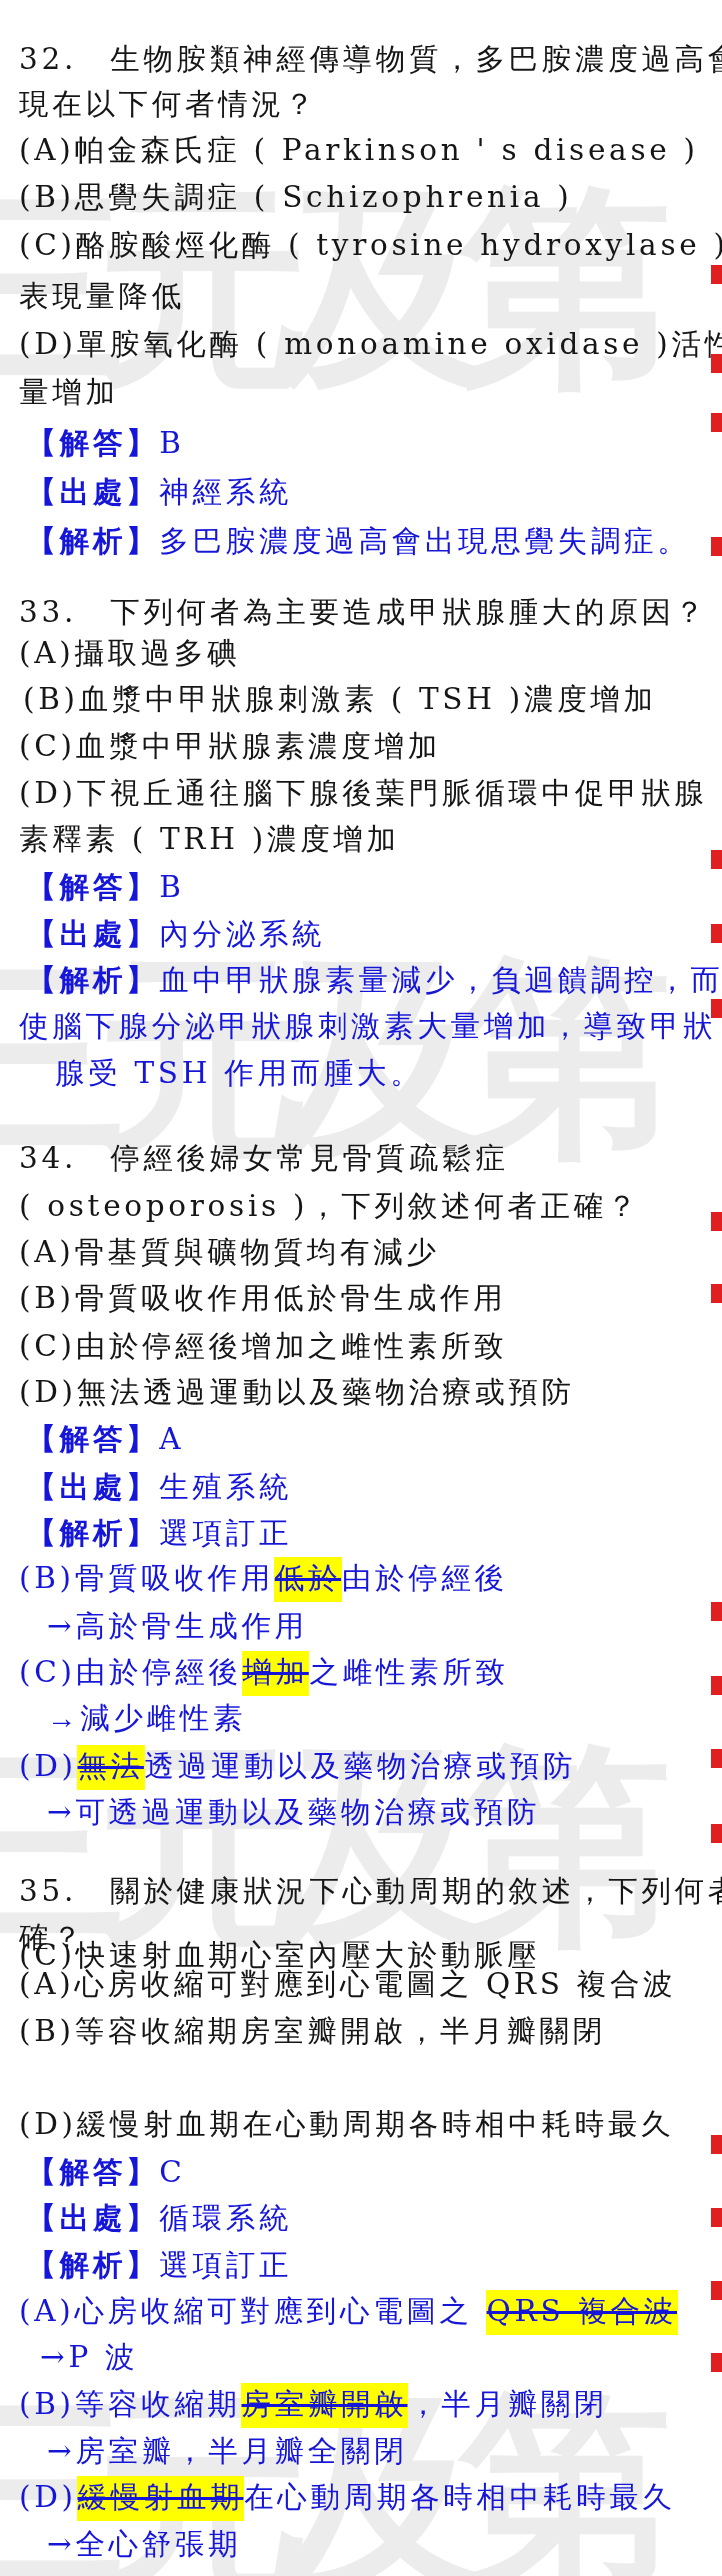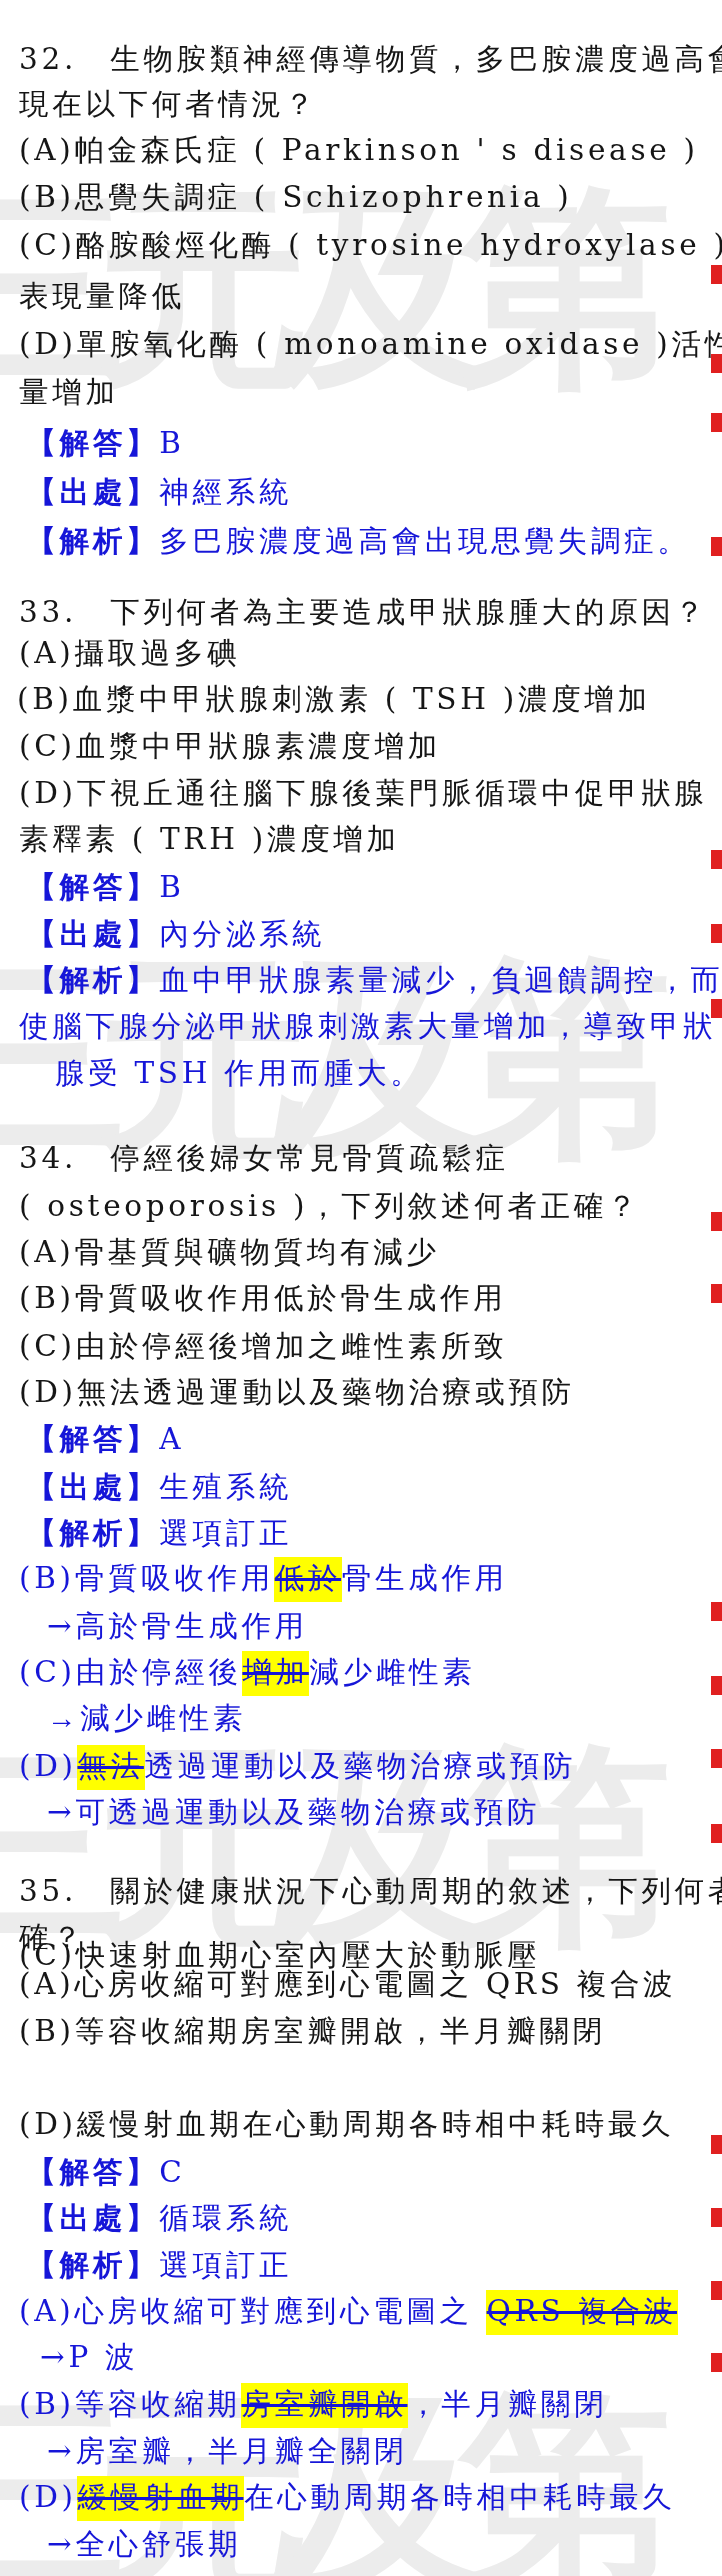--- a/index.html
+++ b/index.html
@@ -82,41 +82,41 @@
     <div class="line black" style="top: 174px; left: 19px;"><span>(B)思覺失調症 ( Schizophrenia )</span></div>
     <div class="line black" style="top: 222px; left: 19px;"><span>(C)酪胺酸烴化酶 ( tyrosine hydroxylase )活性和</span></div>
     <div class="line black" style="top: 273px; left: 19px;"><span>表現量降低</span></div>
     <div class="line black" style="top: 321px; left: 19px;"><span>(D)單胺氧化酶 ( monoamine oxidase )活性和表現</span></div>
     <div class="line black" style="top: 369px; left: 19px;"><span>量增加</span></div>
     <div class="line blue" style="top: 419px; left: 26.5px;"><span class="bk">【解答】</span><span>B</span></div>
     <div class="line blue" style="top: 468px; left: 26.5px;"><span class="bk">【出處】</span><span>神經系統</span></div>
     <div class="line blue" style="top: 517px; left: 26.5px;"><span class="bk">【解析】</span><span>多巴胺濃度過高會出現思覺失調症。</span></div>
     <div class="line black" style="top: 589px; left: 19px;"><span>33.　下列何者為主要造成甲狀腺腫大的原因？</span></div>
     <div class="line black" style="top: 630px; left: 19px;"><span>(A)攝取過多碘</span></div>
-    <div class="line black" style="top: 676px; left: 17px;"><span>(B)血漿中甲狀腺刺激素 ( TSH )濃度增加</span></div>
+    <div class="line black" style="top: 676px; left: 23px;"><span>(B)血漿中甲狀腺刺激素 ( TSH )濃度增加</span></div>
     <div class="line black" style="top: 723px; left: 19px;"><span>(C)血漿中甲狀腺素濃度增加</span></div>
     <div class="line black" style="top: 770px; left: 19px;"><span>(D)下視丘通往腦下腺後葉門脈循環中促甲狀腺</span></div>
     <div class="line black" style="top: 816px; left: 19px;"><span>素釋素 ( TRH )濃度增加</span></div>
     <div class="line blue" style="top: 863px; left: 26.5px;"><span class="bk">【解答】</span><span>B</span></div>
     <div class="line blue" style="top: 910px; left: 26.5px;"><span class="bk">【出處】</span><span>內分泌系統</span></div>
     <div class="line blue" style="top: 956px; left: 26.5px;"><span class="bk">【解析】</span><span>血中甲狀腺素量減少，負迴饋調控，而</span></div>
     <div class="line blue" style="top: 1003px; left: 19px;"><span>使腦下腺分泌甲狀腺刺激素大量增加，導致甲狀</span></div>
     <div class="line blue" style="top: 1050px; left: 19px; margin-left: 36px;"><span>腺受 TSH 作用而腫大。</span></div>
     <div class="line black" style="top: 1135px; left: 19px;"><span>34.　停經後婦女常見骨質疏鬆症</span></div>
     <div class="line black" style="top: 1183px; left: 19px;"><span>( osteoporosis )，下列敘述何者正確？</span></div>
     <div class="line black" style="top: 1229px; left: 19px;"><span>(A)骨基質與礦物質均有減少</span></div>
     <div class="line black" style="top: 1275px; left: 19px;"><span>(B)骨質吸收作用低於骨生成作用</span></div>
     <div class="line black" style="top: 1323px; left: 19px;"><span>(C)由於停經後增加之雌性素所致</span></div>
     <div class="line black" style="top: 1369px; left: 19px;"><span>(D)無法透過運動以及藥物治療或預防</span></div>
     <div class="line blue" style="top: 1415px; left: 26.5px;"><span class="bk">【解答】</span><span>A</span></div>
     <div class="line blue" style="top: 1463px; left: 26.5px;"><span class="bk">【出處】</span><span>生殖系統</span></div>
     <div class="line blue" style="top: 1509px; left: 26.5px;"><span class="bk">【解析】</span><span>選項訂正</span></div>
-    <div class="line blue" style="top: 1555px; left: 19px;"><span>(B)骨質吸收作用</span><span class="hl">低於</span><span>骨生成作用</span></div>
+    <div class="line blue" style="top: 1555px; left: 19px;"><span>(B)骨質吸收作用</span><span class="hl">低於</span><span>由於停經後</span></div>
     <div class="line blue" style="top: 1603px; left: 47px;"><span>→高於骨生成作用</span></div>
-    <div class="line blue" style="top: 1649px; left: 19px;"><span>(C)由於停經後</span><span class="hl">增加</span><span>減少雌性素</span></div>
+    <div class="line blue" style="top: 1649px; left: 19px;"><span>(C)由於停經後</span><span class="hl">增加</span><span>之雌性素所致</span></div>
     <div class="line blue" style="top: 1695px; left: 47px; font-family: Liberation Serif, serif;"><span>→減少雌性素</span></div>
     <div class="line blue" style="top: 1743px; left: 19px;"><span>(D)</span><span class="hl">無法</span><span>透過運動以及藥物治療或預防</span></div>
     <div class="line blue" style="top: 1789px; left: 47px;"><span>→可透過運動以及藥物治療或預防</span></div>
     <div class="line black" style="top: 1868px; left: 19px;"><span>35.　關於健康狀況下心動周期的敘述，下列何者正</span></div>
     <div class="line black" style="top: 1914px; left: 19px;"><span>確？</span></div>
     <div class="line black" style="top: 1961px; left: 19px;"><span>(A)心房收縮可對應到心電圖之 QRS 複合波</span></div>
     <div class="line black" style="top: 2008px; left: 19px;"><span>(B)等容收縮期房室瓣開啟，半月瓣關閉</span></div>
     <div class="line black" style="top: 1932px; left: 19px;"><span>(C)快速射血期心室內壓大於動脈壓</span></div>
     <div class="line black" style="top: 2101px; left: 19px;"><span>(D)緩慢射血期在心動周期各時相中耗時最久</span></div>
     <div class="line blue" style="top: 2148px; left: 26.5px;"><span class="bk">【解答】</span><span>C</span></div>

